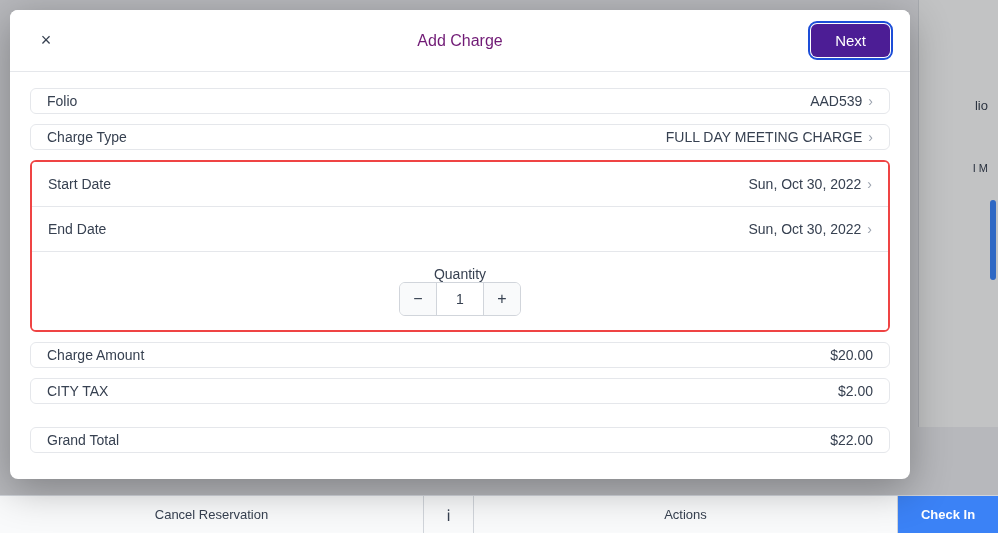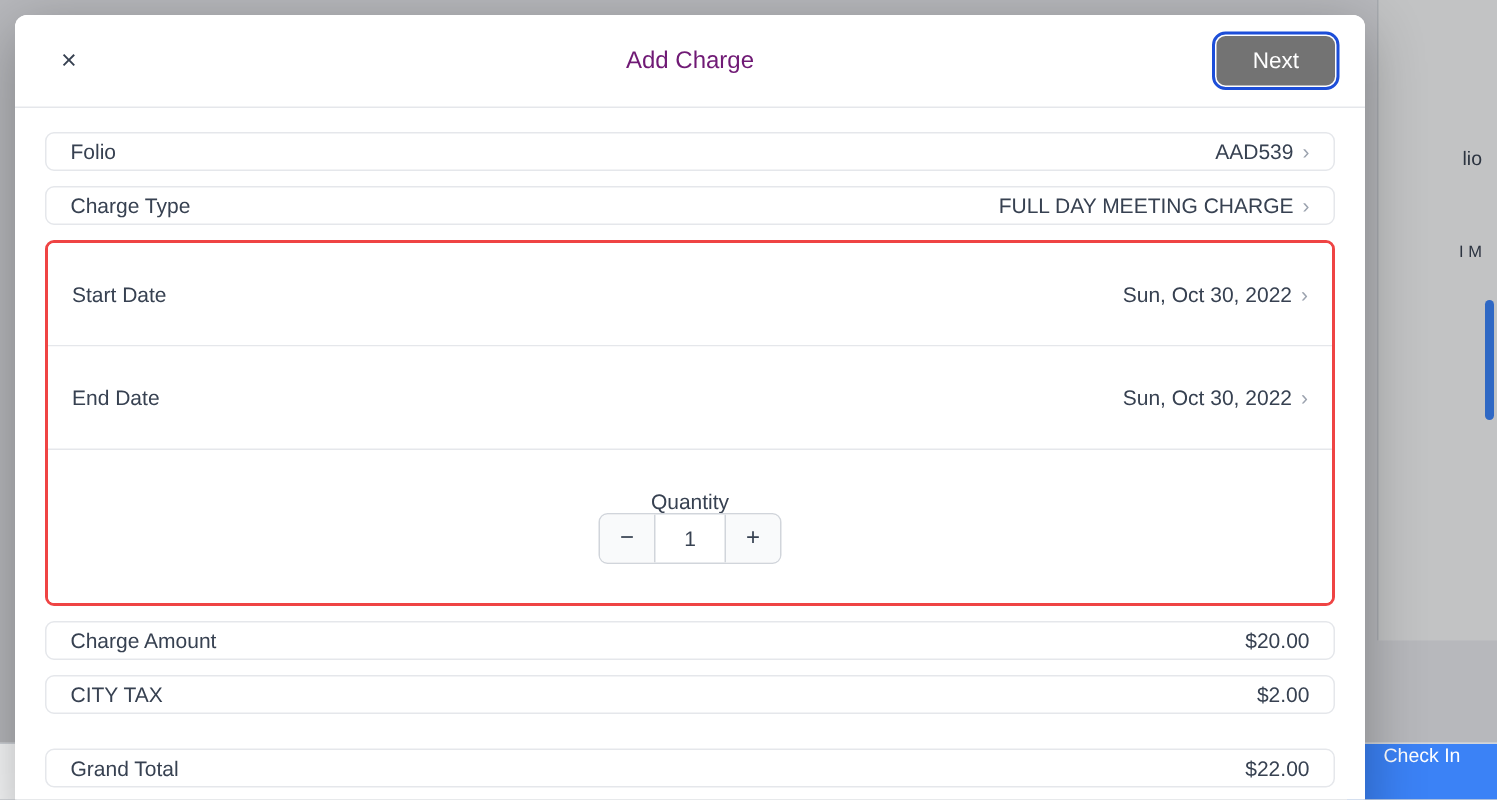--- a/index.html
+++ b/index.html
@@ -85,26 +85,26 @@
       display: flex;
       align-items: center;
       justify-content: center;
       border-right: 1px solid #d1d5db;
     }
 
     .bottom-bar-checkin {
       width: 100px;
       height: 100%;
       display: flex;
-      align-items: flex-start;
+      align-items: center;
       justify-content: center;
       background: #3b82f6;
       color: white;
       font-size: 13px;
-      font-weight: 400;
+      font-weight: 700;
       cursor: pointer;
     }
 
     
     .modal-overlay {
       position: absolute;
       top: 0; left: 0; right: 0; bottom: 38px;
       background: rgba(0,0,0,0.2);
       display: flex;
       align-items: flex-start;
@@ -148,21 +148,21 @@
     .modal-title {
       font-size: 16px;
       font-weight: 500;
       color: #701a75;
       position: absolute;
       left: 50%;
       transform: translateX(-50%);
     }
 
     .modal-next-btn {
-      background: #737373;
+      background: #4c1d95;
       color: white;
       border: none;
       border-radius: 6px;
       padding: 8px 24px;
       font-size: 15px;
       font-weight: 500;
       cursor: pointer;
       outline: 2px solid #1d4ed8;
       outline-offset: 1px;
     }
@@ -208,21 +208,21 @@
       border: 2px solid #ef4444;
       border-radius: 6px;
       margin-bottom: 10px;
       overflow: hidden;
     }
 
     .highlighted-row {
       display: flex;
       align-items: center;
       justify-content: space-between;
-      padding: 26px 16px;
+      padding: 14px 16px;
       background: white;
       border-bottom: 1px solid #e5e7eb;
     }
 
     .highlighted-row:last-child {
       border-bottom: none;
       flex-direction: column;
     }
 
     

